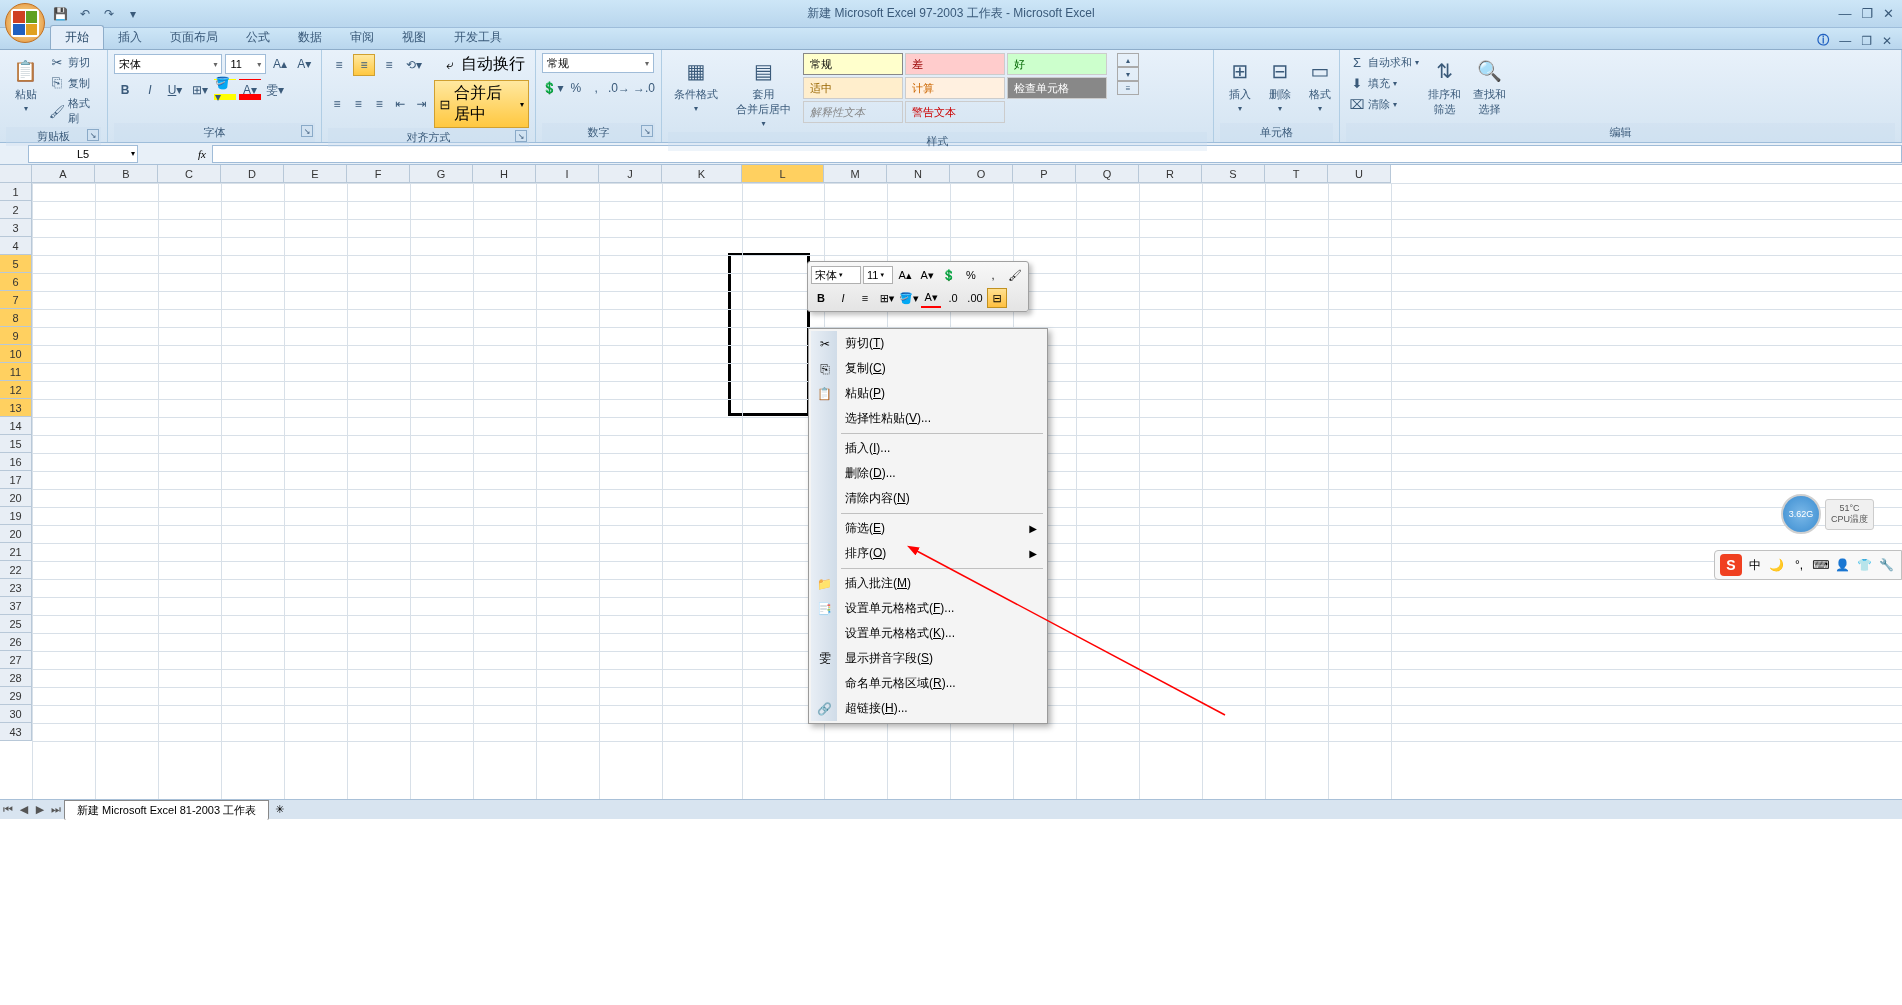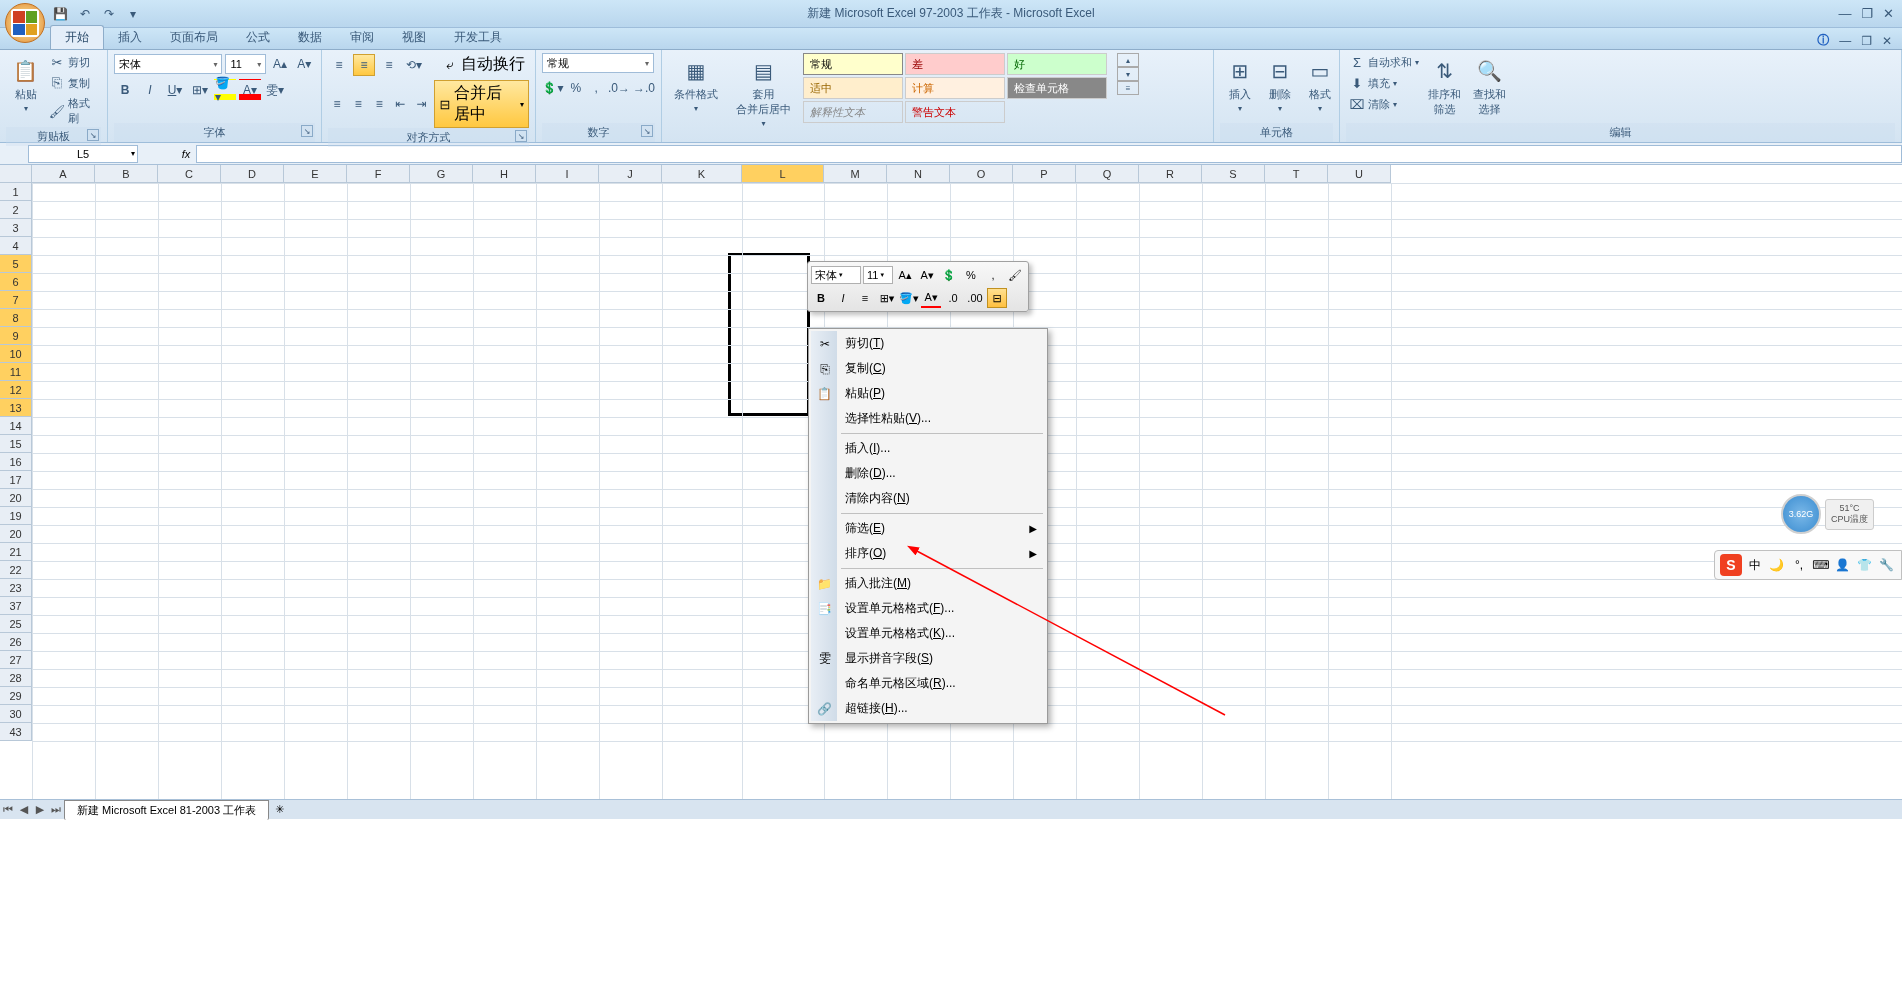--- a/index.html
+++ b/index.html
@@ -43,21 +43,21 @@
 .tbtn { width:22px; height:22px; border:1px solid transparent; display:flex; align-items:center; justify-content:center; font-size:12px; cursor:pointer; color:#3a5a7a; }
 .tbtn.orange { background:linear-gradient(#ffe8a0,#ffc840); border:1px solid #d0a030; }
 
 .style-gallery { display:grid; grid-template-columns:100px 100px 100px; gap:2px; }
 .style-cell { height:22px; border:1px solid #ccc; font-size:11px; padding:0 6px; display:flex; align-items:center; }
 
 
 .formula-area { height:22px; border-bottom:1px solid #a8c0d8; display:flex; align-items:center; background:#e8f0f8; }
 .namebox { width:110px; background:#fff; border:1px solid #a0bcd8; height:18px; margin:0 2px 0 28px; font-size:11px; text-align:center; display:flex; align-items:center; justify-content:center; position:relative; }
 .namebox .dd { position:absolute; right:2px; font-size:8px; }
-.fx-btn { width:20px; height:18px; display:flex; align-items:center; justify-content:center; font-size:11px; font-style:italic; cursor:pointer; margin-left:36px; }
+.fx-btn { width:20px; height:18px; display:flex; align-items:center; justify-content:center; font-size:11px; font-style:italic; cursor:pointer; margin-left:52px;font-family:Liberation Serif, serif; }
 .fx-input { flex:1; height:18px; background:#fff; border:1px solid #a0bcd8; }
 
 
 .sheet-area { position:relative; height:634px; background:#fff; display:flex; }
 .corner { width:32px; height:18px; background:#e8eef5; border-right:1px solid #b8c8d8; border-bottom:1px solid #b8c8d8; }
 .col-headers { height:18px; display:flex; }
 .col-h { background:#e8eef5; border-right:1px solid #b8c8d8; border-bottom:1px solid #b8c8d8; text-align:center; font-size:11px; color:#333; display:flex; align-items:center; justify-content:center; }
 .col-h.sel { background:#ffd060; }
 .row-headers { width:32px; }
 .row-h { height:18px; background:#e8eef5; border-right:1px solid #b8c8d8; border-bottom:1px solid #b8c8d8; text-align:center; font-size:11px; color:#333; display:flex; align-items:center; justify-content:center; }
@@ -280,20 +280,21 @@
         <div class="style-cell" style="background:#888;color:#fff">检查单元格</div>
         <div class="style-cell" style="color:#888;font-style:italic">解释性文本</div>
         <div class="style-cell" style="color:#c00">警告文本</div>
       </div>
       <div style="display:flex;flex-direction:column;justify-content:center;padding:0 4px">
         <span class="tbtn" style="border:1px solid #aaa;height:14px;font-size:8px">▴</span>
         <span class="tbtn" style="border:1px solid #aaa;height:14px;font-size:8px">▾</span>
         <span class="tbtn" style="border:1px solid #aaa;height:14px;font-size:8px">≡</span>
       </div>
     </div>
+    <div class="group-label">样式</div>
   </div>
 
   <div class="group" style="width:126px">
     <div class="group-content">
       <div class="big-btn">
           <span class="icon">⊞</span>
           <span>插入</span>
           <span style="font-size:8px">▾</span>
         </div>
       <div class="big-btn">

